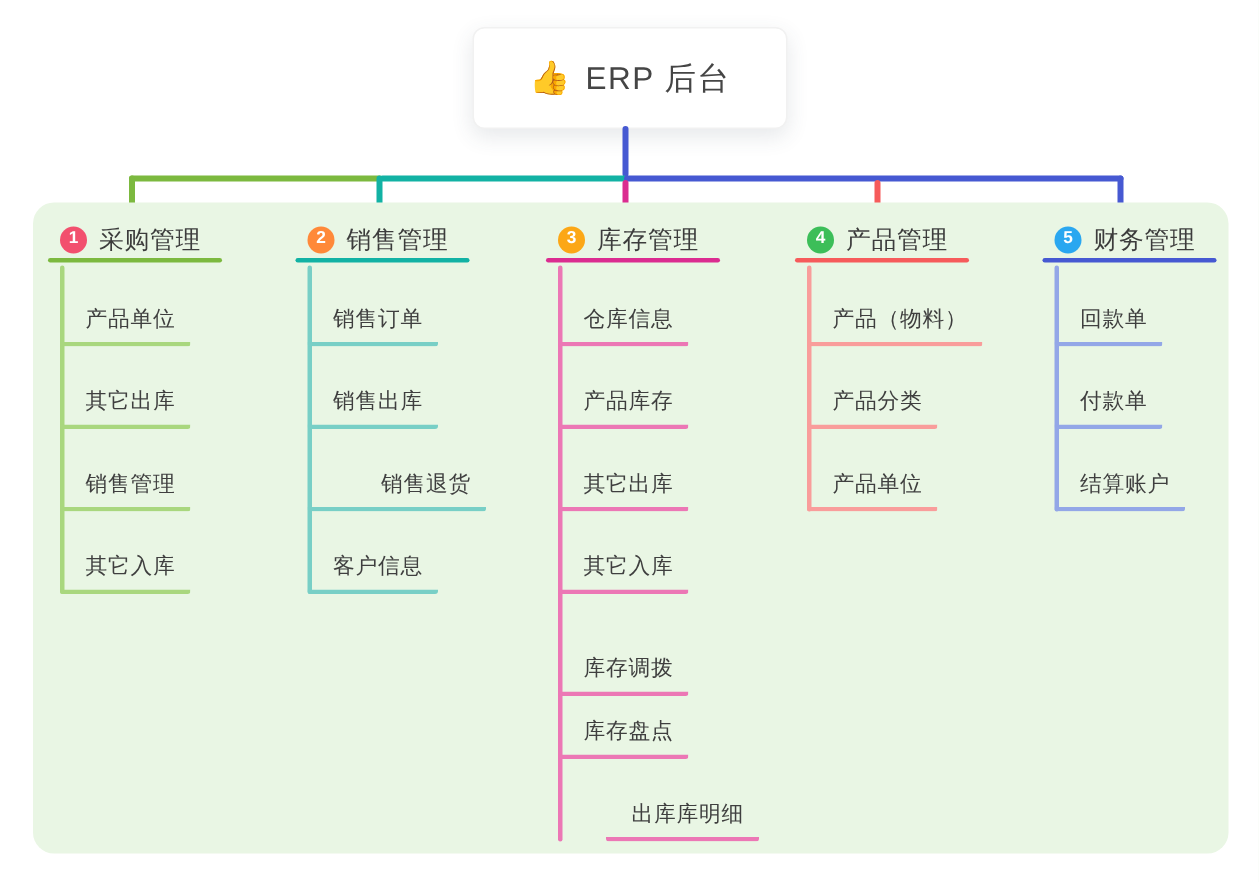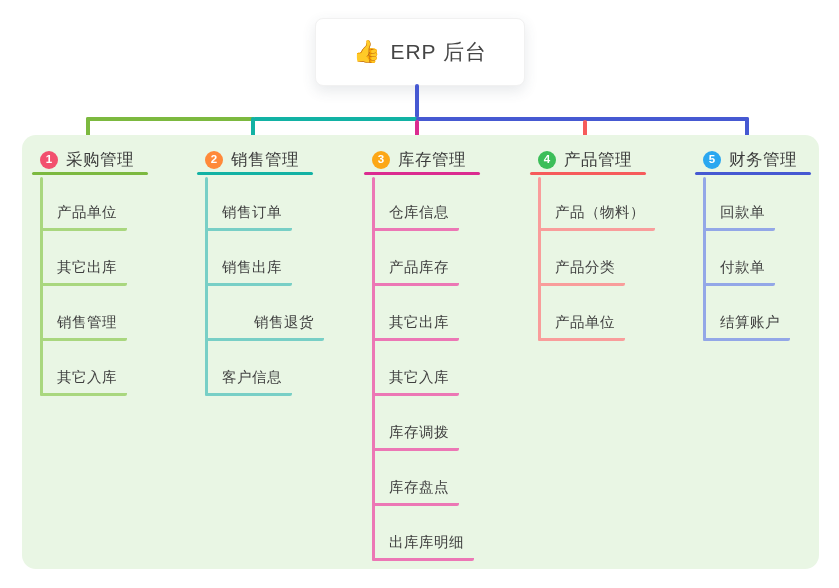--- a/index.html
+++ b/index.html
@@ -48,21 +48,21 @@
   .children{position:absolute;left:0;top:29px;width:160px;}
   .child{
     position:absolute;left:0;height:51px;display:flex;align-items:flex-end;
     border-bottom:3px solid transparent;border-radius:0 0 2px 2px;
   }
   .child span{
     font-size:14.5px;color:#3f3f3f;white-space:nowrap;
     padding:0 10px 6px 17px;letter-spacing:.5px;
   }
   .ct0{top:0;} .ct1{top:55px;} .ct2{top:110px;} .ct3{top:165px;}
-  .ct4{top:220px;} .ct5{top:275px;} .ct6{top:330px;}
+  .ct4{top:233px;} .ct5{top:275px;} .ct6{top:330px;}
 </style>
 </head>
 <body>
 
 <div class="canvas">
 
   <div class="root-node">
     <span class="root-icon">👍</span>
     <span class="root-label">ERP 后台</span>
   </div>
@@ -144,21 +144,21 @@
         </div>
       <div class="child ct3" style="border-bottom-color: rgb(236, 119, 181);">
           <span>其它入库</span>
         </div>
       <div class="child ct4" style="border-bottom-color: rgb(236, 119, 181);">
           <span>库存调拨</span>
         </div>
       <div class="child ct5" style="border-bottom-color: rgb(236, 119, 181);">
           <span>库存盘点</span>
         </div>
-      <div class="child ct6" style="border-bottom-color: rgb(236, 119, 181);">
+      <div class="child ct6" style="border-bottom-color: rgb(236, 119, 181); margin-left: 32px;">
           <span>出库库明细</span>
         </div>
     </div>
   </div>
 
   <div class="branch b4">
     <div class="title-row">
       <span class="badge" style="background-color: rgb(60, 190, 89);">4</span>
       <span class="title">产品管理</span>
     </div>

